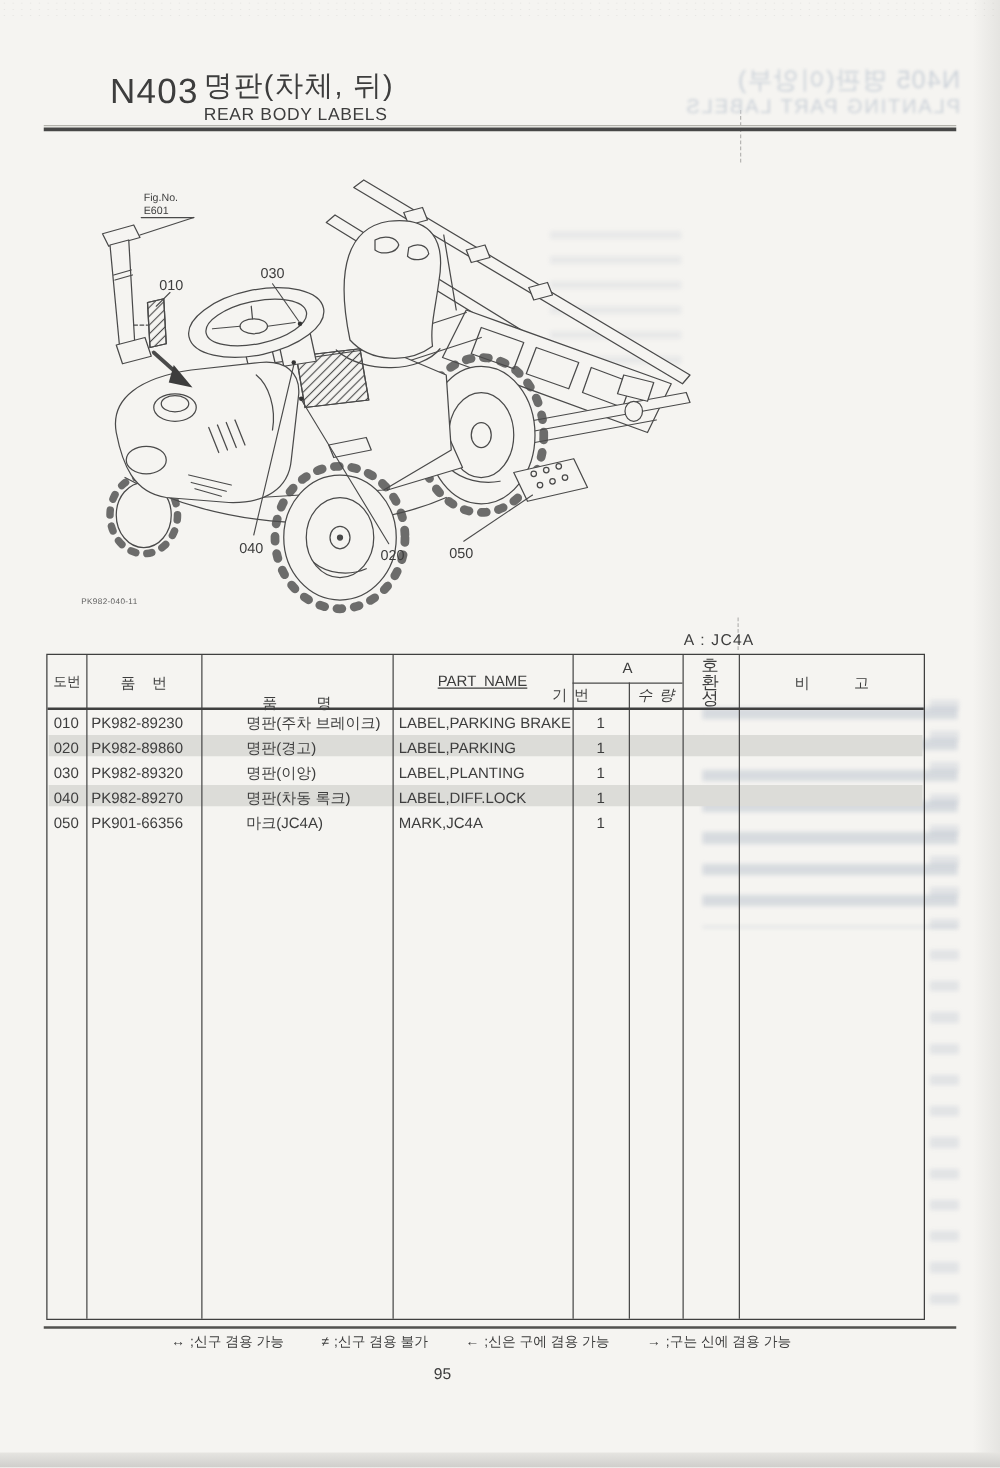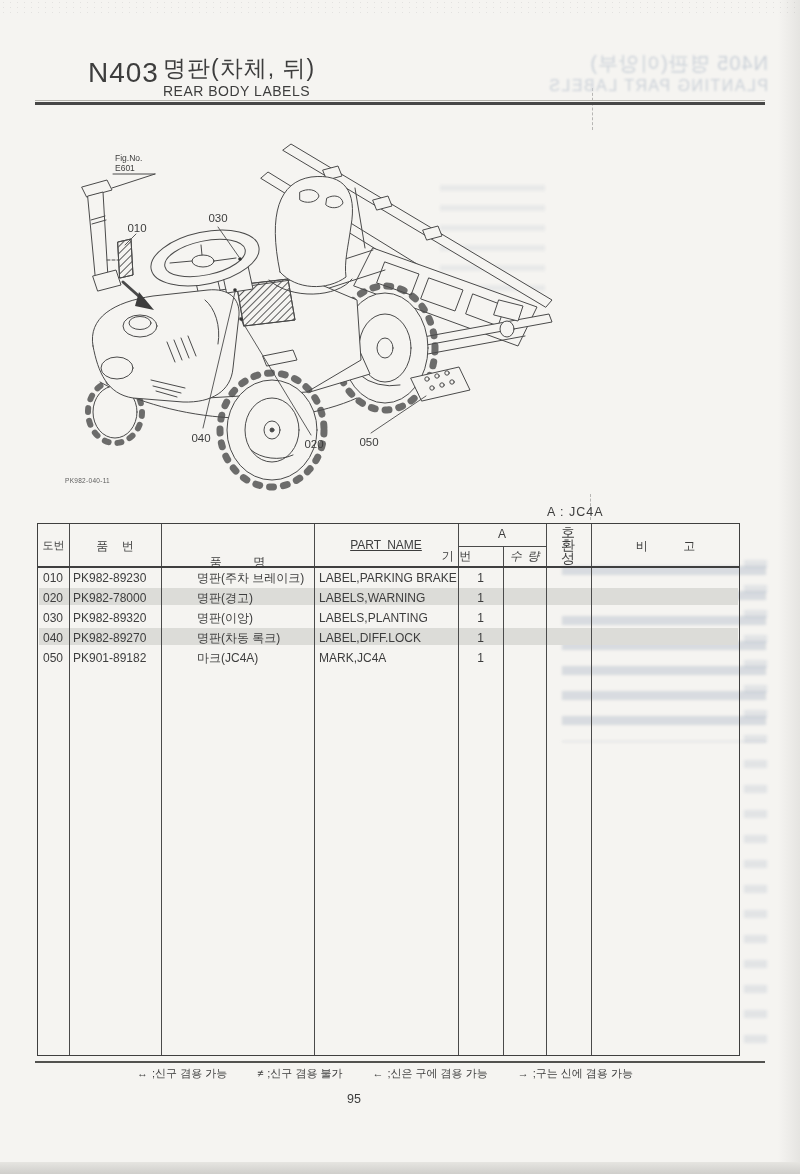--- a/index.html
+++ b/index.html
@@ -266,42 +266,42 @@
 
   <div class="trow" style="top:44px;">
     <span class="td td-no">010</span>
     <span class="td td-pn">PK982-89230</span>
     <span class="td td-ko">명판(주차 브레이크)</span>
     <span class="td td-en">LABEL,PARKING BRAKE</span>
     <span class="td td-sn">1</span>
   </div>
   <div class="trow" style="top:64px;">
     <span class="td td-no">020</span>
-    <span class="td td-pn">PK982-78000</span>
+    <span class="td td-pn">PK982-89860</span>
     <span class="td td-ko">명판(경고)</span>
-    <span class="td td-en">LABELS,WARNING</span>
+    <span class="td td-en">LABEL,PARKING</span>
     <span class="td td-sn">1</span>
   </div>
   <div class="trow" style="top:84px;">
     <span class="td td-no">030</span>
     <span class="td td-pn">PK982-89320</span>
     <span class="td td-ko">명판(이앙)</span>
-    <span class="td td-en">LABELS,PLANTING</span>
+    <span class="td td-en">LABEL,PLANTING</span>
     <span class="td td-sn">1</span>
   </div>
   <div class="trow" style="top:104px;">
     <span class="td td-no">040</span>
     <span class="td td-pn">PK982-89270</span>
     <span class="td td-ko">명판(차동 록크)</span>
     <span class="td td-en">LABEL,DIFF.LOCK</span>
     <span class="td td-sn">1</span>
   </div>
   <div class="trow" style="top:124px;">
     <span class="td td-no">050</span>
-    <span class="td td-pn">PK901-89182</span>
+    <span class="td td-pn">PK901-66356</span>
     <span class="td td-ko">마크(JC4A)</span>
     <span class="td td-en">MARK,JC4A</span>
     <span class="td td-sn">1</span>
   </div>
 </div>
 
 <div class="rule-bottom"></div>
 <div class="legend">
   <span><span class="sym">↔</span><span>;신구 겸용 가능</span></span>
   <span><span class="sym">≠</span><span>;신구 겸용 불가</span></span>

